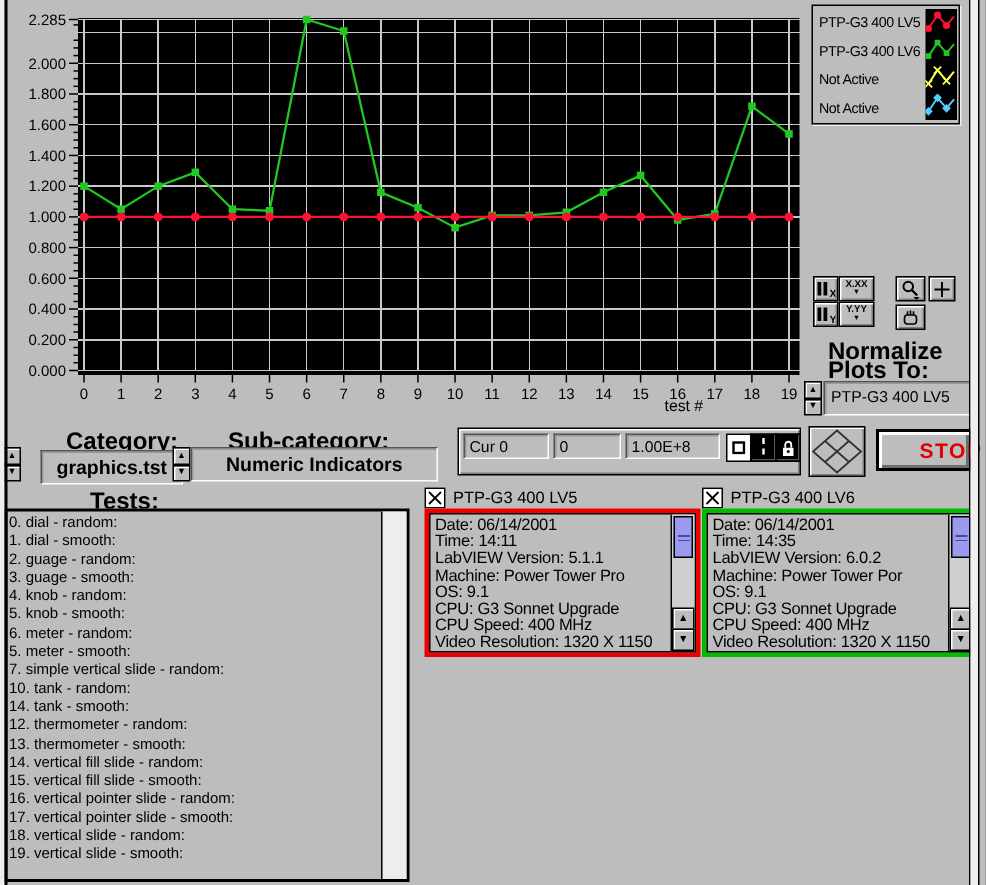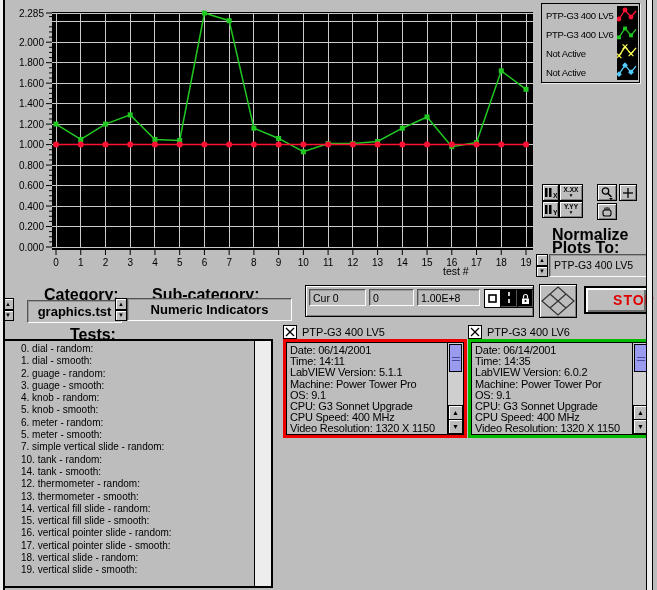--- a/index.html
+++ b/index.html
@@ -32,21 +32,21 @@
   .panel-line{font-size:11px;line-height:11.2px;letter-spacing:-0.2px;white-space:nowrap;}
   .scrollbar{position:absolute;right:0;top:0;bottom:0;width:15px;background:#cfcfcf;border-left:1px solid #000;}
   .sb-thumb{position:absolute;left:1px;right:1px;top:1px;height:26px;background:#9a9aee;border:1px solid #000;
             display:flex;align-items:center;justify-content:center;}
   .grips{width:8px;height:7px;background:repeating-linear-gradient(#9a9aee 0 2px,#4a4a99 2px 3px);}
   .sb-btn{position:absolute;left:0;right:0;height:13px;background:#bdbdbd;border:1px solid #000;
           box-shadow:inset 1px 1px 0 #fff;display:flex;align-items:center;justify-content:center;font-size:7px;}
   .tests-box{position:absolute;left:3px;top:339px;width:270px;height:249px;border:2px solid #000;
              background:#bdbdbd;box-sizing:border-box;}
   .tests-scroll{position:absolute;top:0;bottom:0;right:0;width:16px;background:#ededed;border-left:1px solid #000;}
-  .test-item{font-size:10px;line-height:12.3px;padding-left:16px;white-space:nowrap;}
+  .test-item{font-size:10px;line-height:12.3px;padding-left:1px;white-space:nowrap;}
   .stop-btn{font-weight:bold;font-size:14px;letter-spacing:1px;color:#e00000;display:flex;
             align-items:center;justify-content:center;border:2px solid #000;background:#bdbdbd;
             box-shadow:inset 2px 2px 0 #fff,inset -2px -2px 0 #6e6e6e;box-sizing:border-box;cursor:default;}
   .palette-btn{position:absolute;display:flex;align-items:center;justify-content:center;cursor:default;}
   .fmt-txt{font-size:6.5px;font-weight:bold;line-height:1;}
   .tiny-arrow{font-size:5px;line-height:1;}
   .norm-field{font-size:10.5px;line-height:21px;padding-left:4px;white-space:nowrap;}
   .cur-cell{position:absolute;font-size:10.5px;line-height:16px;padding-left:3px;white-space:nowrap;}
   .black-btn{position:absolute;background:#000;border:1px solid #000;box-shadow:inset -1px -1px 0 #555;
              display:flex;align-items:center;justify-content:center;}
@@ -368,21 +368,21 @@
 
   <div class="abs raised" style="left:539px;top:284px;width:38px;height:34px;display:flex;align-items:center;justify-content:center;">
     <svg width="34" height="30">
       <path d="M17 1 L33 15 L17 29 L1 15 Z" fill="none" stroke="#333" stroke-width="1.2"></path>
       <line x1="9" y1="8" x2="25" y2="22" stroke="#333" stroke-width="1.2"></line>
       <line x1="25" y1="8" x2="9" y2="22" stroke="#333" stroke-width="1.2"></line>
     </svg>
   </div>
   <div id="stop-btn" class="abs stop-btn" style="left: 584px; top: 286px; width: 64px; height: 28px; color: rgb(224, 0, 0); padding-left: 36px;">STOP</div>
 
-  <div class="abs bold-label" style="left:70px;top:326px;">Tests:</div>
+  <div class="abs bold-label" style="left:60px;top:326px;">Tests:</div>
   <div class="tests-box">
     <div id="tests-items" style="position:absolute;left:0;top:2px;right:17px;bottom:0;overflow:hidden;">
         <div class="test-item">0. dial - random:</div>
         <div class="test-item">1. dial - smooth:</div>
         <div class="test-item">2. guage - random:</div>
         <div class="test-item">3. guage - smooth:</div>
         <div class="test-item">4. knob - random:</div>
         <div class="test-item">5. knob - smooth:</div>
         <div class="test-item">6. meter - random:</div>
         <div class="test-item">5. meter - smooth:</div>

